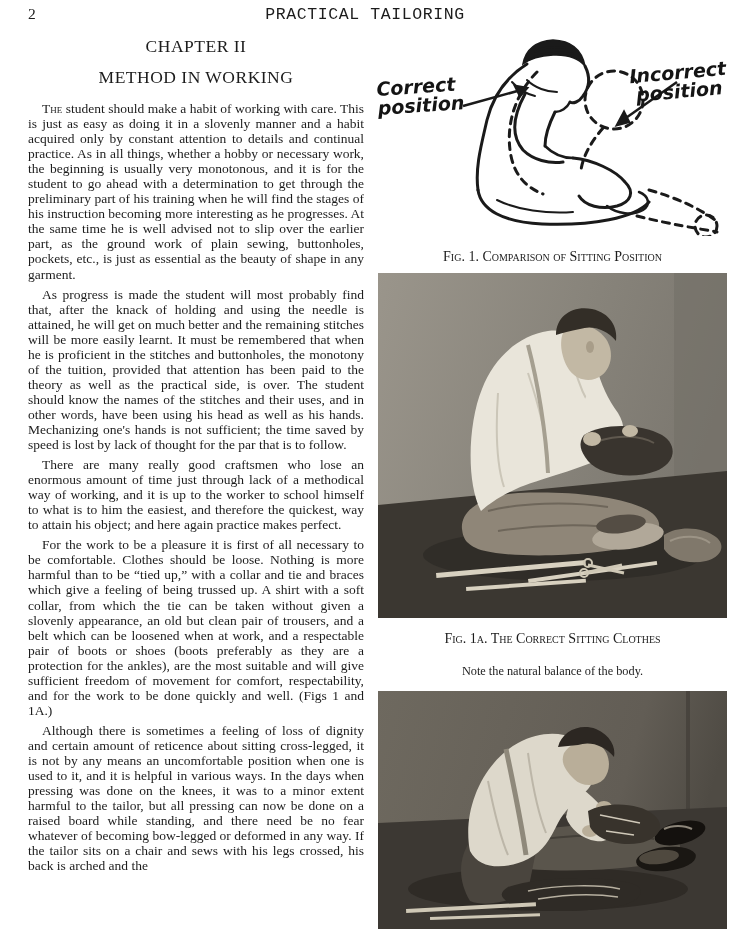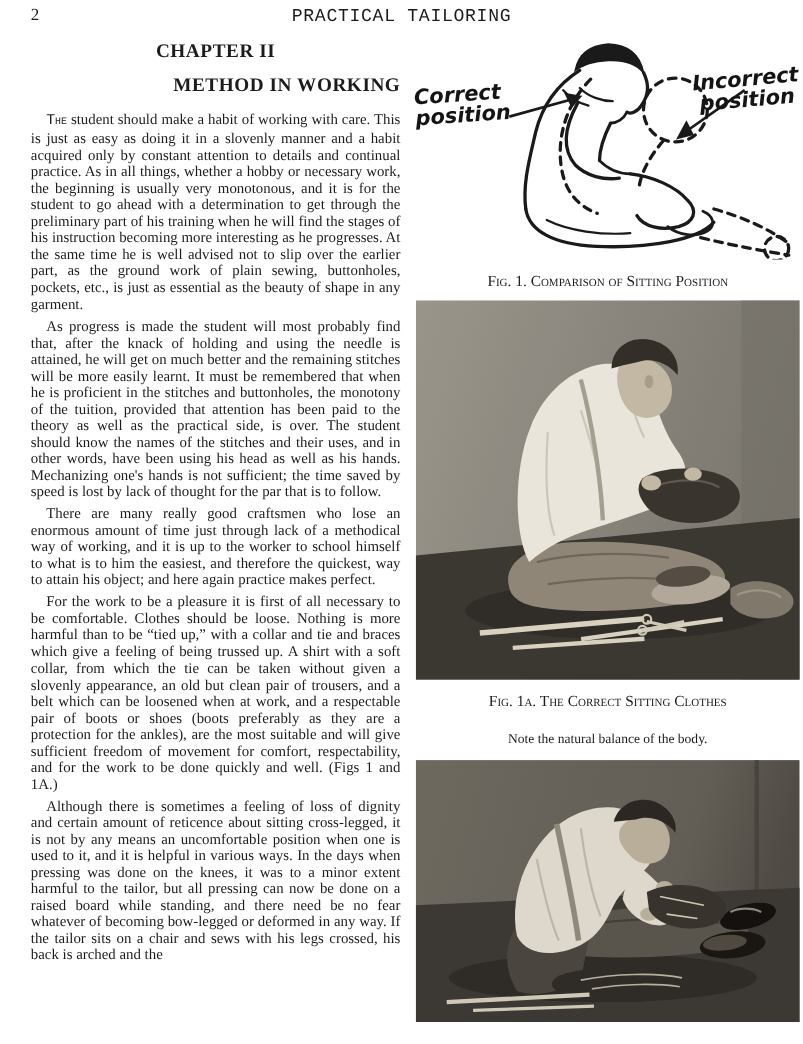--- a/index.html
+++ b/index.html
@@ -7,27 +7,27 @@
     position:relative; width:730px; height:949px; margin:0 auto;
     background:#ffffff; overflow:hidden;
     font-family:"Liberation Serif", serif; color:#1c1c1c;
   }
   
   .pagenum { position:absolute; left:28px; top:5px; font-size:15.5px; }
   .running-title { position:absolute; left:0; right:0; top:5px; text-align:center;
     font-size:16.5px; letter-spacing:0.6px;font-family:Liberation Mono, monospace; }
   
   .text-col { position:absolute; left:28px; top:30px; width:336px; }
-  .chapter-heading { text-align:center; font-size:17.5px; font-weight:700;
+  .chapter-heading { text-align:center; font-size:17.5px; font-weight:400;
     letter-spacing:0.5px; margin:6px 0 0 0; }
-  .chapter-title { text-align:right; font-size:17.5px; font-weight:700;
+  .chapter-title { text-align:center; font-size:17.5px; font-weight:400;
     letter-spacing:0.5px; margin:10px 0 13px 0; }
   .body-par { font-size:13.5px; line-height:15.05px; text-align:justify;
     text-indent:14px; margin:0 0 5px 0; }
-  .lead-caps { font-variant:small-caps;font-family:Liberation Mono, monospace; }
+  .lead-caps { font-variant:small-caps; }
   
   .fig-col { position:absolute; left:377px; top:30px; width:351px; }
   .fig1 { position:relative; width:351px; height:206px; }
   .fig1 svg { position:absolute; left:0; top:0; }
   .pos-label { position:absolute; font-family:"DejaVu Sans", sans-serif;
     font-weight:700; font-style:italic; font-size:19px; line-height:0.98;
     color:#141414; white-space:pre-line; }
   .pos-label.correct { left:0px; top:47px; transform:rotate(-4deg); }
   .pos-label.incorrect { left:252px; top:33px; text-align:center; width:99px; transform:rotate(-5deg); }
   .caption { text-align:center; font-variant:small-caps; font-size:14px;

